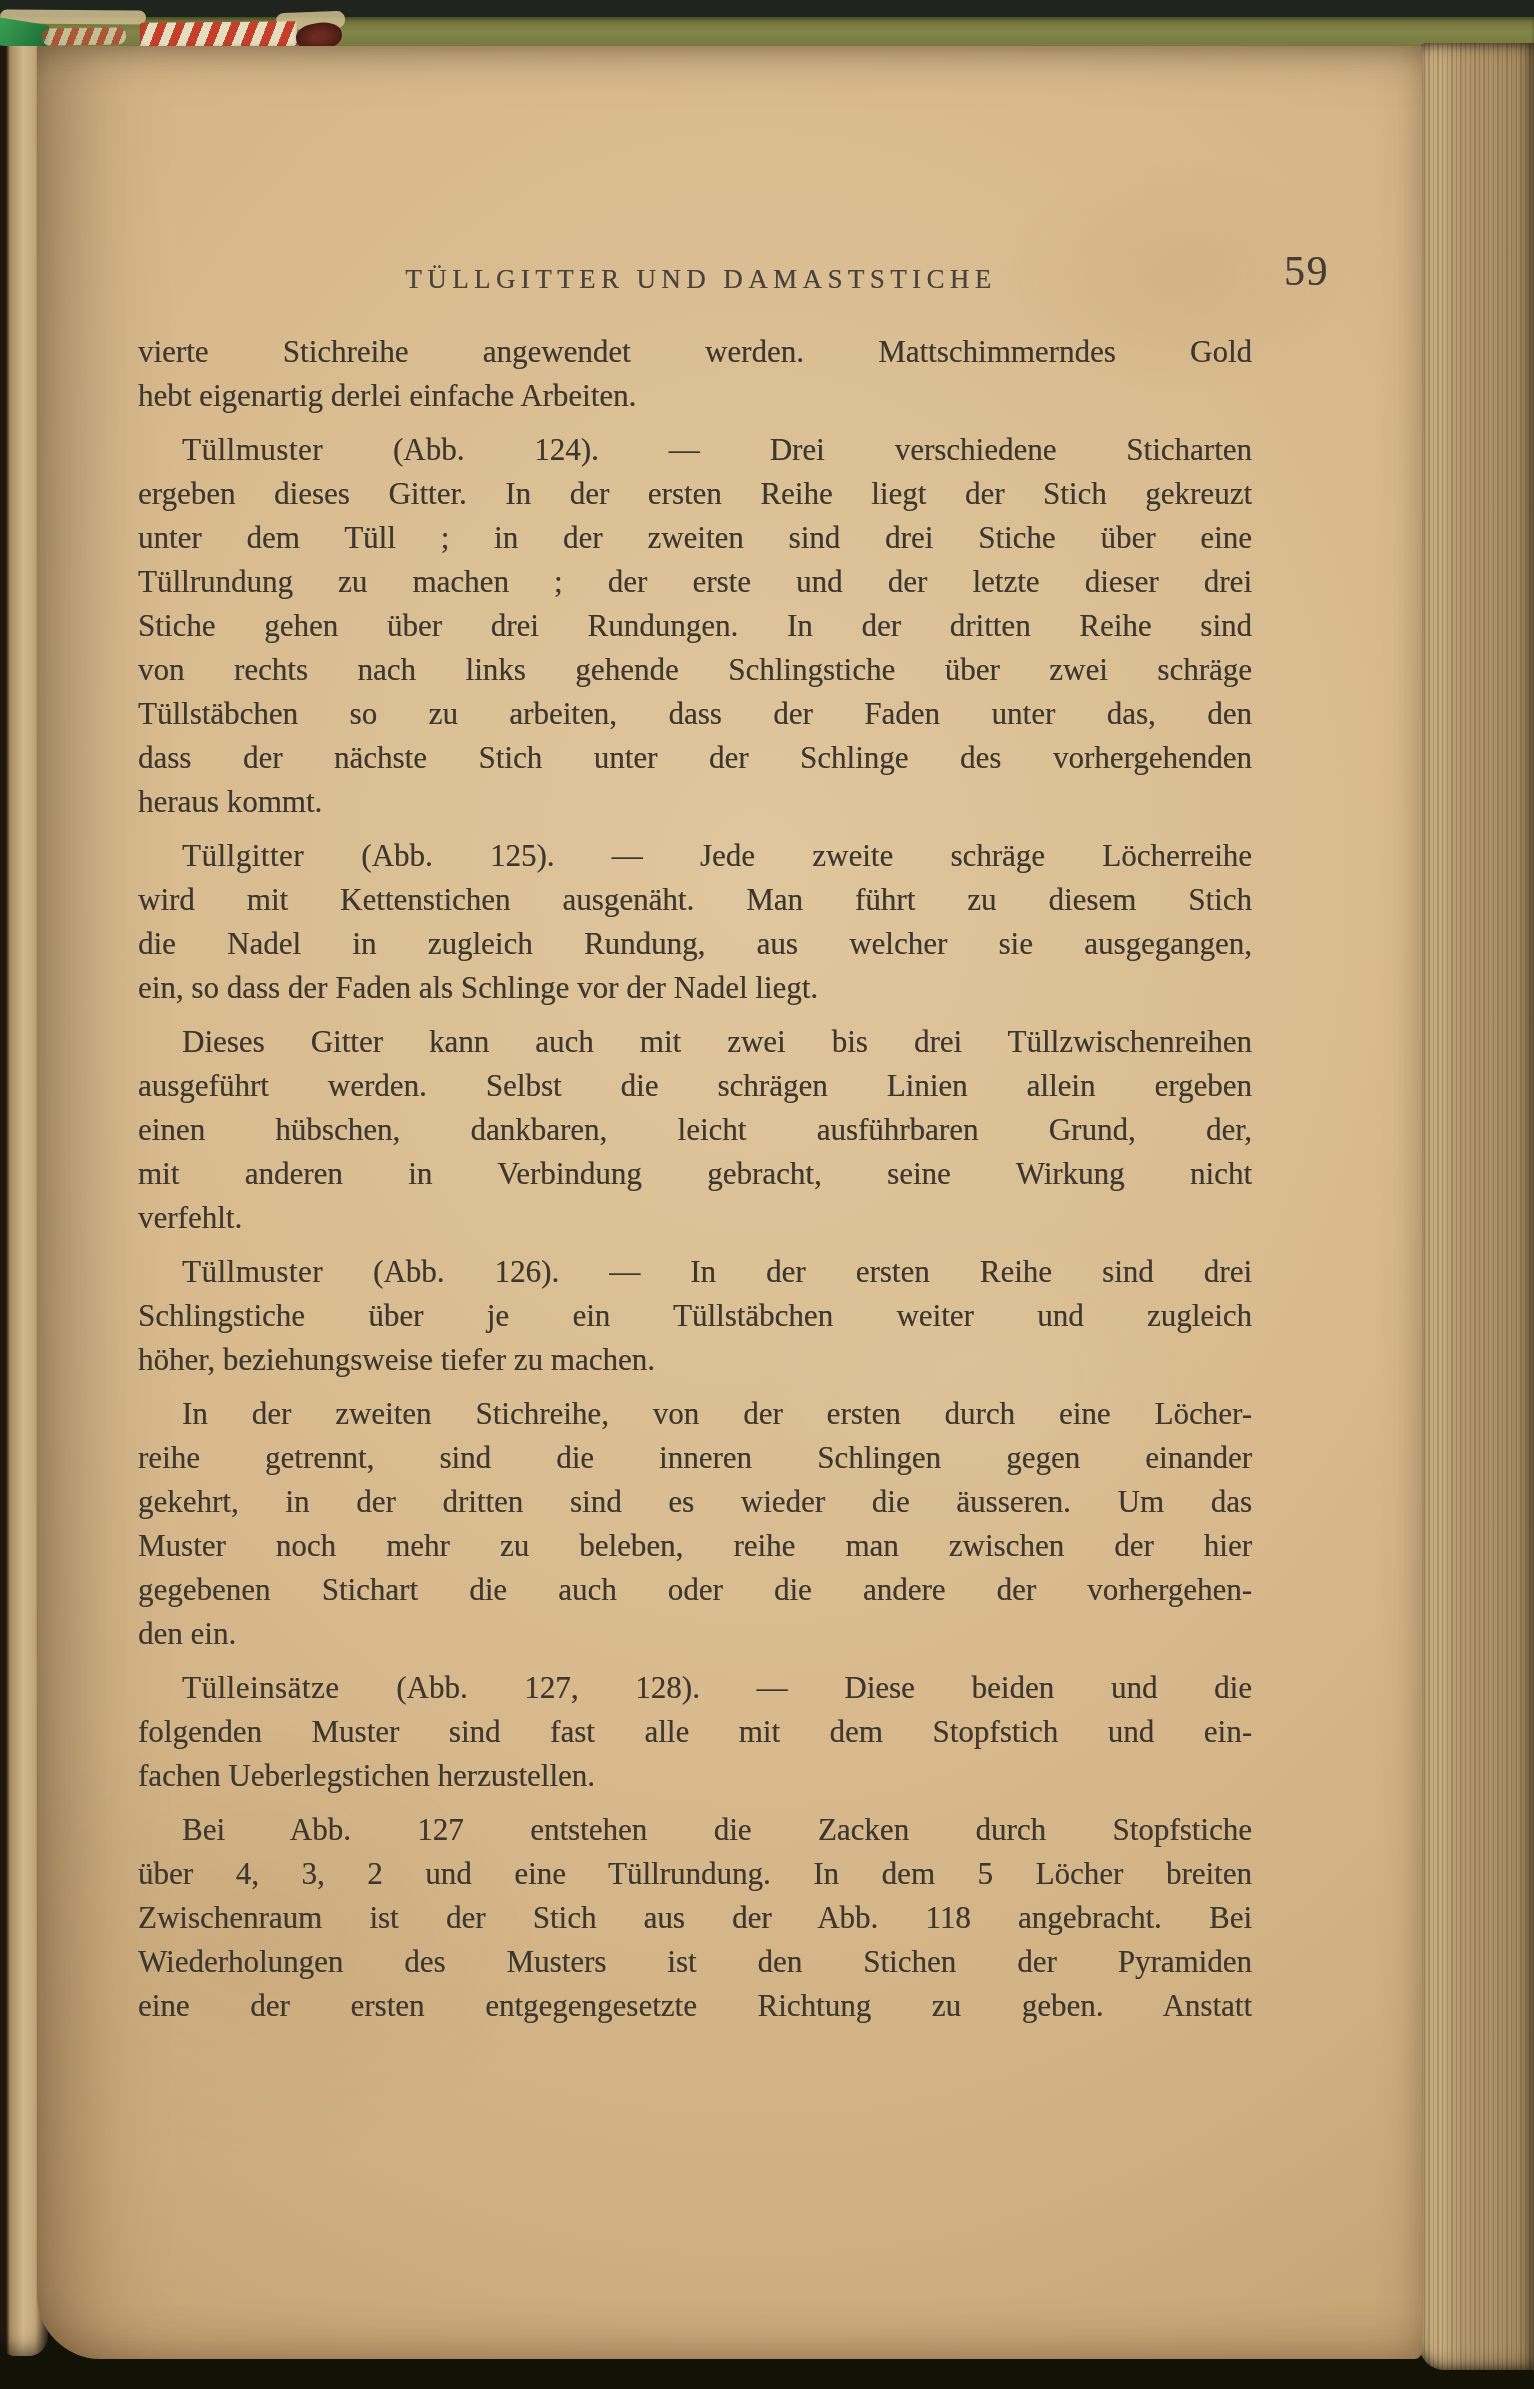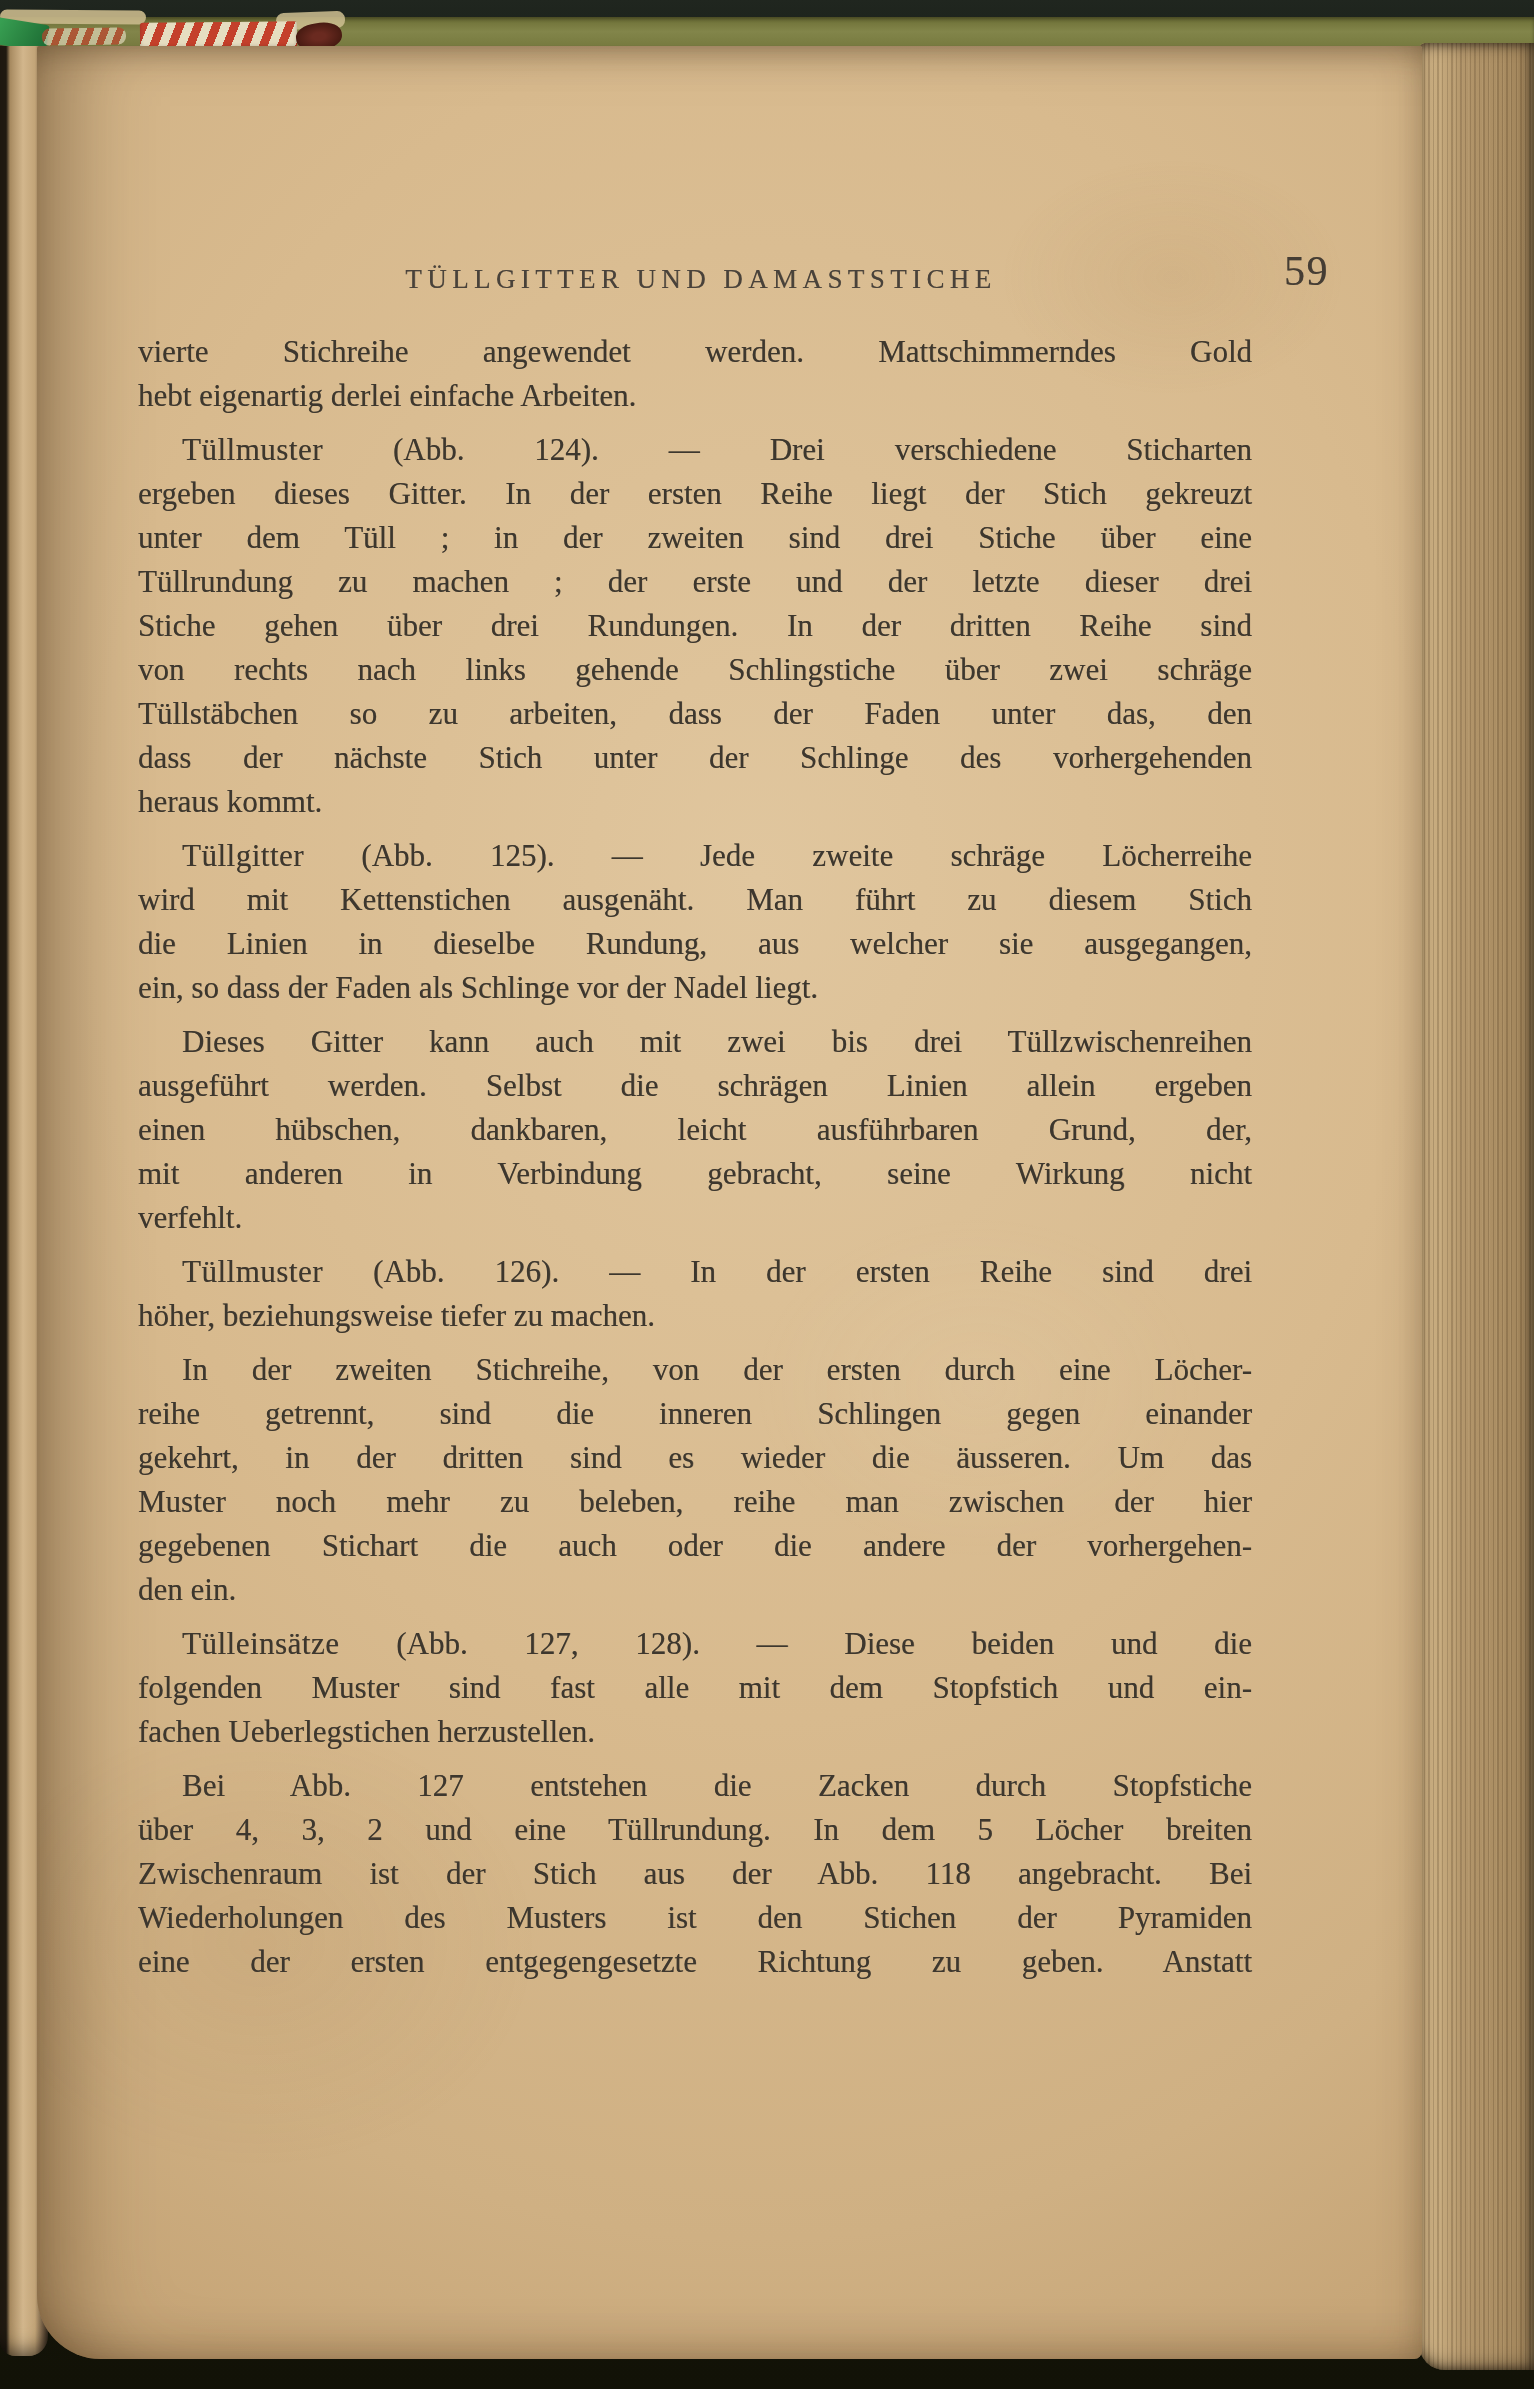--- a/index.html
+++ b/index.html
@@ -143,28 +143,29 @@
       <div class="line">ergeben dieses Gitter. In der ersten Reihe liegt der Stich gekreuzt</div>
       <div class="line">unter dem Tüll ; in der zweiten sind drei Stiche über eine</div>
       <div class="line">Tüllrundung zu machen ; der erste und der letzte dieser drei</div>
       <div class="line">Stiche gehen über drei Rundungen. In der dritten Reihe sind</div>
       <div class="line">von rechts nach links gehende Schlingstiche über zwei schräge</div>
       <div class="line">Tüllstäbchen so zu arbeiten, dass der Faden unter das, den</div>
       <div class="line">dass der nächste Stich unter der Schlinge des vorhergehenden</div>
       <div class="line pend">heraus kommt.</div>
       <div class="line pstart"><b>Tüllgitter</b> (Abb. 125). — Jede zweite schräge Löcherreihe</div>
       <div class="line">wird mit Kettenstichen ausgenäht. Man führt zu diesem Stich</div>
-      <div class="line">die Linien in dieselbe Rundung, aus welcher sie ausgegangen,</div>
+      <div class="line">die Nadel in zugleich Rundung, aus welcher sie ausgegangen,</div>
       <div class="line pend">ein, so dass der Faden als Schlinge vor der Nadel liegt.</div>
       <div class="line pstart">Dieses Gitter kann auch mit zwei bis drei Tüllzwischenreihen</div>
       <div class="line">ausgeführt werden. Selbst die schrägen Linien allein ergeben</div>
       <div class="line">einen hübschen, dankbaren, leicht ausführbaren Grund, der,</div>
       <div class="line">mit anderen in Verbindung gebracht, seine Wirkung nicht</div>
       <div class="line pend">verfehlt.</div>
       <div class="line pstart"><b>Tüllmuster</b> (Abb. 126). — In der ersten Reihe sind drei</div>
+      <div class="line">Schlingstiche über je ein Tüllstäbchen weiter und zugleich</div>
       <div class="line pend">höher, beziehungsweise tiefer zu machen.</div>
       <div class="line pstart">In der zweiten Stichreihe, von der ersten durch eine Löcher-</div>
       <div class="line">reihe getrennt, sind die inneren Schlingen gegen einander</div>
       <div class="line">gekehrt, in der dritten sind es wieder die äusseren. Um das</div>
       <div class="line">Muster noch mehr zu beleben, reihe man zwischen der hier</div>
       <div class="line">gegebenen Stichart die auch oder die andere der vorhergehen-</div>
       <div class="line pend">den ein.</div>
       <div class="line pstart"><b>Tülleinsätze</b> (Abb. 127, 128). — Diese beiden und die</div>
       <div class="line">folgenden Muster sind fast alle mit dem Stopfstich und ein-</div>
       <div class="line pend">fachen Ueberlegstichen herzustellen.</div>

